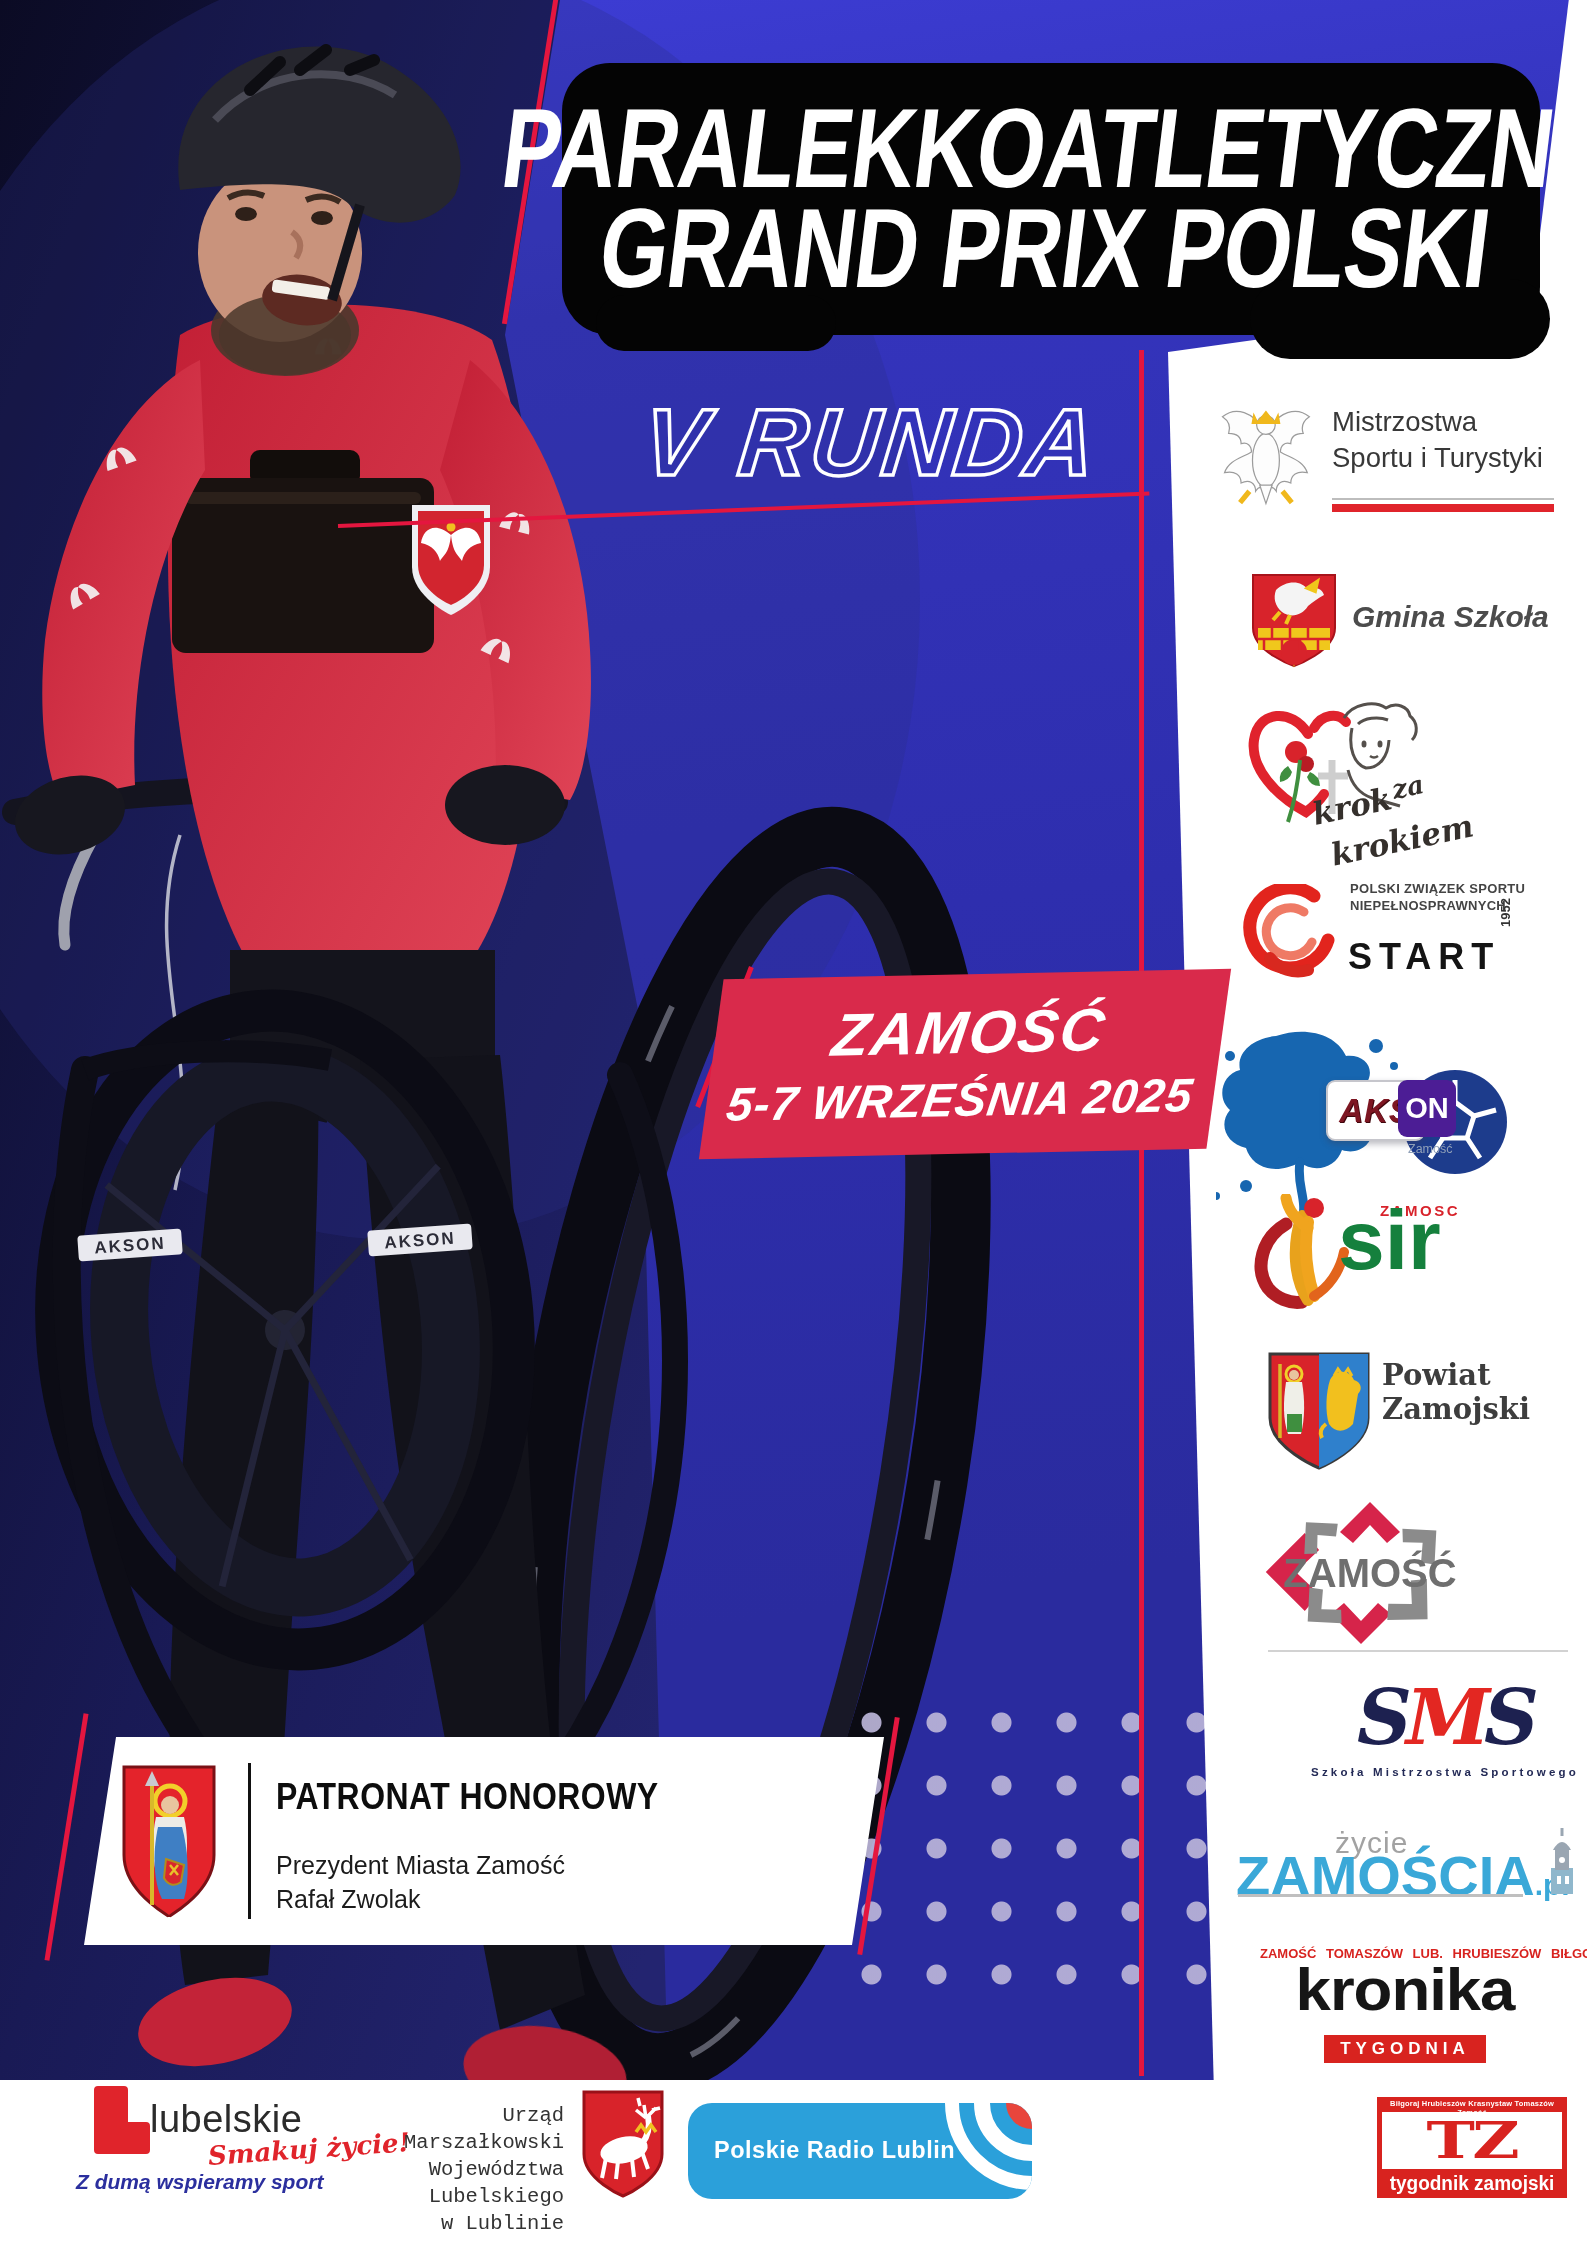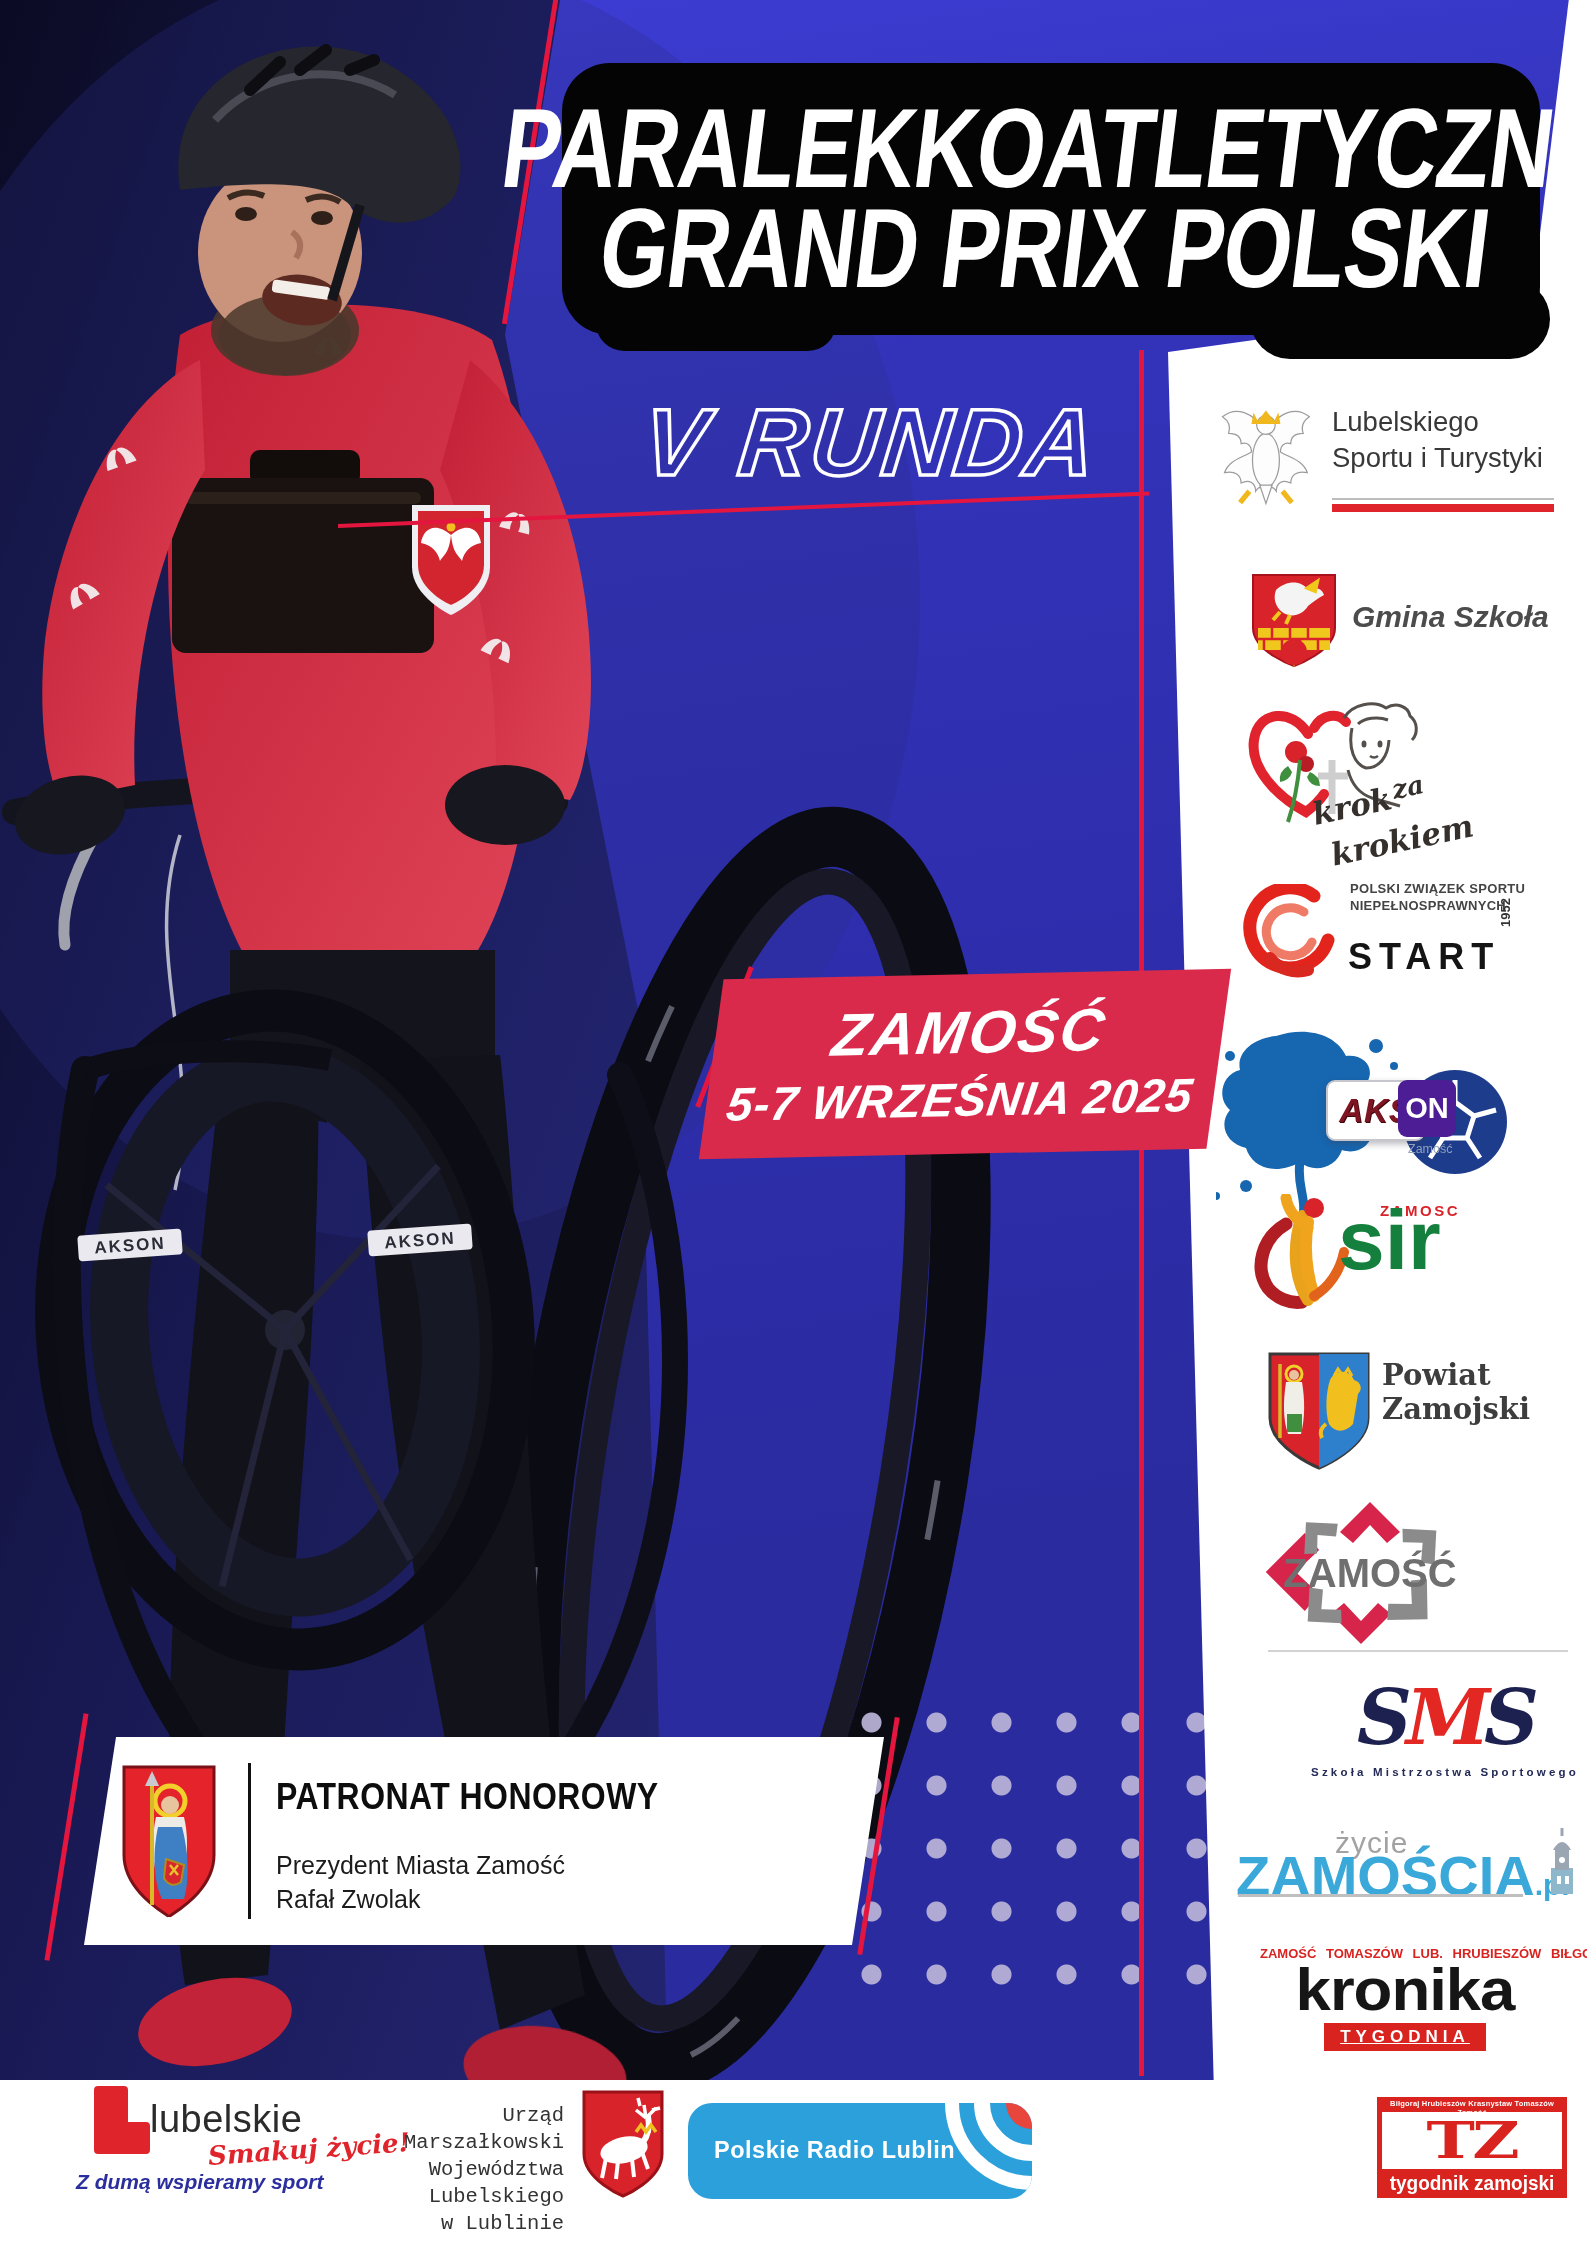--- a/index.html
+++ b/index.html
@@ -70,21 +70,21 @@
   .sms-navy{color:#1d2150;} .sms-red{color:#e32722;}
   .sms-sub{margin-top:8px;font-size:11.5px;letter-spacing:3.2px;font-weight:700;color:#232a56;}
   .zyc-prefix{left:175px;top:1826px;font-size:30px;font-weight:400;color:#a2a2a2;letter-spacing:1px;}
   .zyc-name{left:76px;top:1843px;width:310px;display:flex;align-items:baseline;justify-content:flex-start;}
   .zyc-big{font-size:56px;font-weight:700;color:#3aa8d8;letter-spacing:0;}
   .zyc-tld{font-size:30px;font-weight:700;color:#3aa8d8;}
   .zyc-underline{left:78px;top:1894px;width:285px;height:3px;background:#bfbfbf;}
   .kron-block{left:100px;top:1946px;width:290px;text-align:center;}
   .kron-cities{font-size:13px;font-weight:700;color:#d8231f;word-spacing:6px;white-space:nowrap;}
   .kron-name{font-size:60px;font-weight:700;color:#161616;line-height:58px;transform:scaleX(1.06);letter-spacing:-1px;}
-  .kron-band{display:inline-block;background:#d8231f;color:#fff;font-size:17px;font-weight:700;letter-spacing:5px;padding:4px 16px;margin-top:4px;text-decoration:underline;}
+  .kron-band{display:inline-block;background:#d8231f;color:#fff;font-size:17px;font-weight:700;letter-spacing:5px;padding:4px 16px;margin-top:16px;}
   
   .patronat{position:absolute;left:84px;top:1737px;width:800px;height:208px;background:#fff;z-index:7;
     clip-path:polygon(32px 0,800px 0,768px 208px,0 208px);}
   .pat-divider{position:absolute;left:164px;top:26px;width:3px;height:156px;background:#111;}
   .pat-heading{position:absolute;left:192px;top:38px;font-size:34px;font-weight:700;color:#0d0d0d;
     letter-spacing:.5px;transform:scale(.94,1.1);transform-origin:left top;white-space:nowrap;}
   .pat-line1{position:absolute;left:192px;top:114px;font-size:25px;color:#1c1c1c;}
   .pat-line2{position:absolute;left:192px;top:148px;font-size:25px;color:#1c1c1c;}
   
   .footer{position:absolute;left:0;top:2080px;width:1587px;height:165px;background:#fff;z-index:8;}
@@ -222,21 +222,21 @@
         <path id="wingL" d="M46,38 C34,16 16,12 4,22 C10,26 12,32 10,38 C18,38 22,42 22,48 C28,46 32,50 32,56 C22,62 10,64 6,76 C16,74 22,78 22,86 C30,82 36,86 36,94 C40,88 44,90 46,96 Z"></path>
         <use href="#wingL" transform="translate(92,0) scale(-1,1)"></use>
         <ellipse cx="46" cy="64" rx="13" ry="26"></ellipse>
         <path d="M40,88 l6,18 6,-18 Z"></path>
         <circle cx="46" cy="30" r="9"></circle>
       </g>
       <path d="M34,18 l4,8 8,-10 8,10 4,-8 2,11 h-28 Z" fill="#f0b81c"></path>
       <path d="M30,94 l-9,11 M62,94 l9,11" stroke="#f0b81c" stroke-width="5"></path>
     </svg>
     <div class="sb min-text">
-      <div>Lubelskiego</div>
+      <div>Mistrzostwa</div>
       <div>Sportu i Turystyki</div>
     </div>
     <div class="sb min-gray"></div>
     <div class="sb min-red"></div>
 
     <svg class="sb" style="left:90px;top:572px" width="88" height="98" viewBox="0 0 88 98">
       <path d="M3,3 h82 v53 c0,24 -41,38 -41,38 c0,0 -41,-14 -41,-38 Z" fill="#d8232b" stroke="#a8131b" stroke-width="2"></path>
       <rect x="8" y="56" width="72" height="22" fill="#f0c71c"></rect>
       <path d="M44,96 a22,22 0 0 0 -22,-20 h44 a22,22 0 0 0 -22,20 Z" fill="#f0c71c"></path>
       <circle cx="44" cy="80" r="13" fill="#d8232b"></circle>

